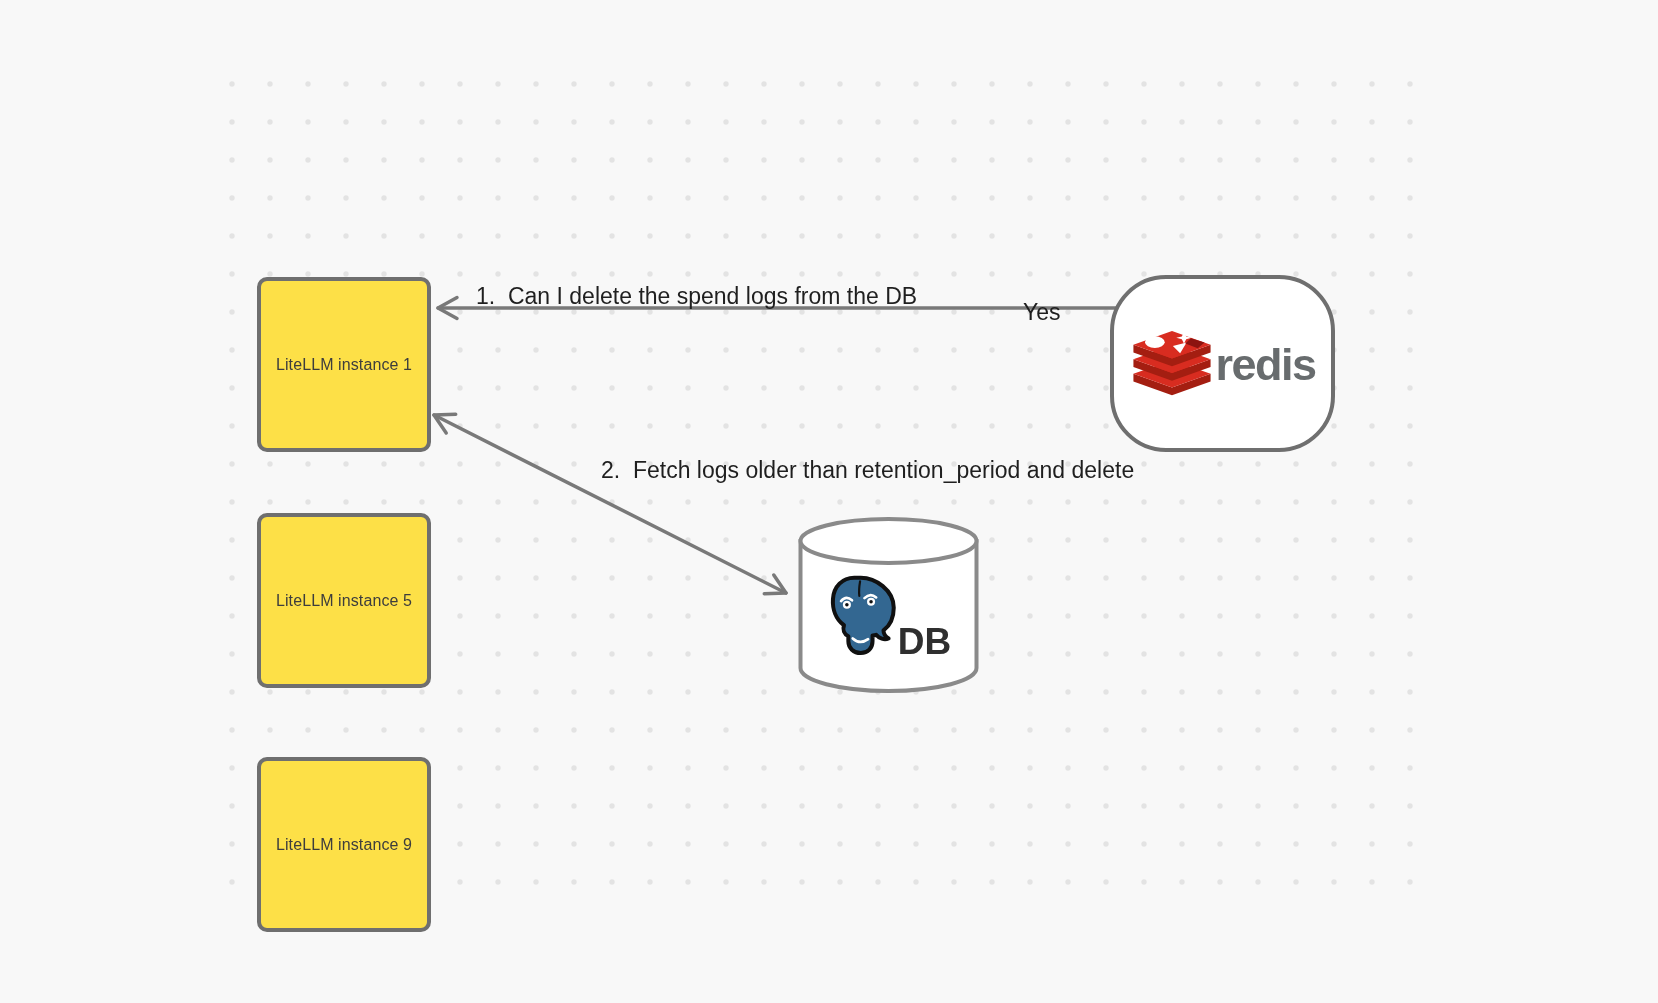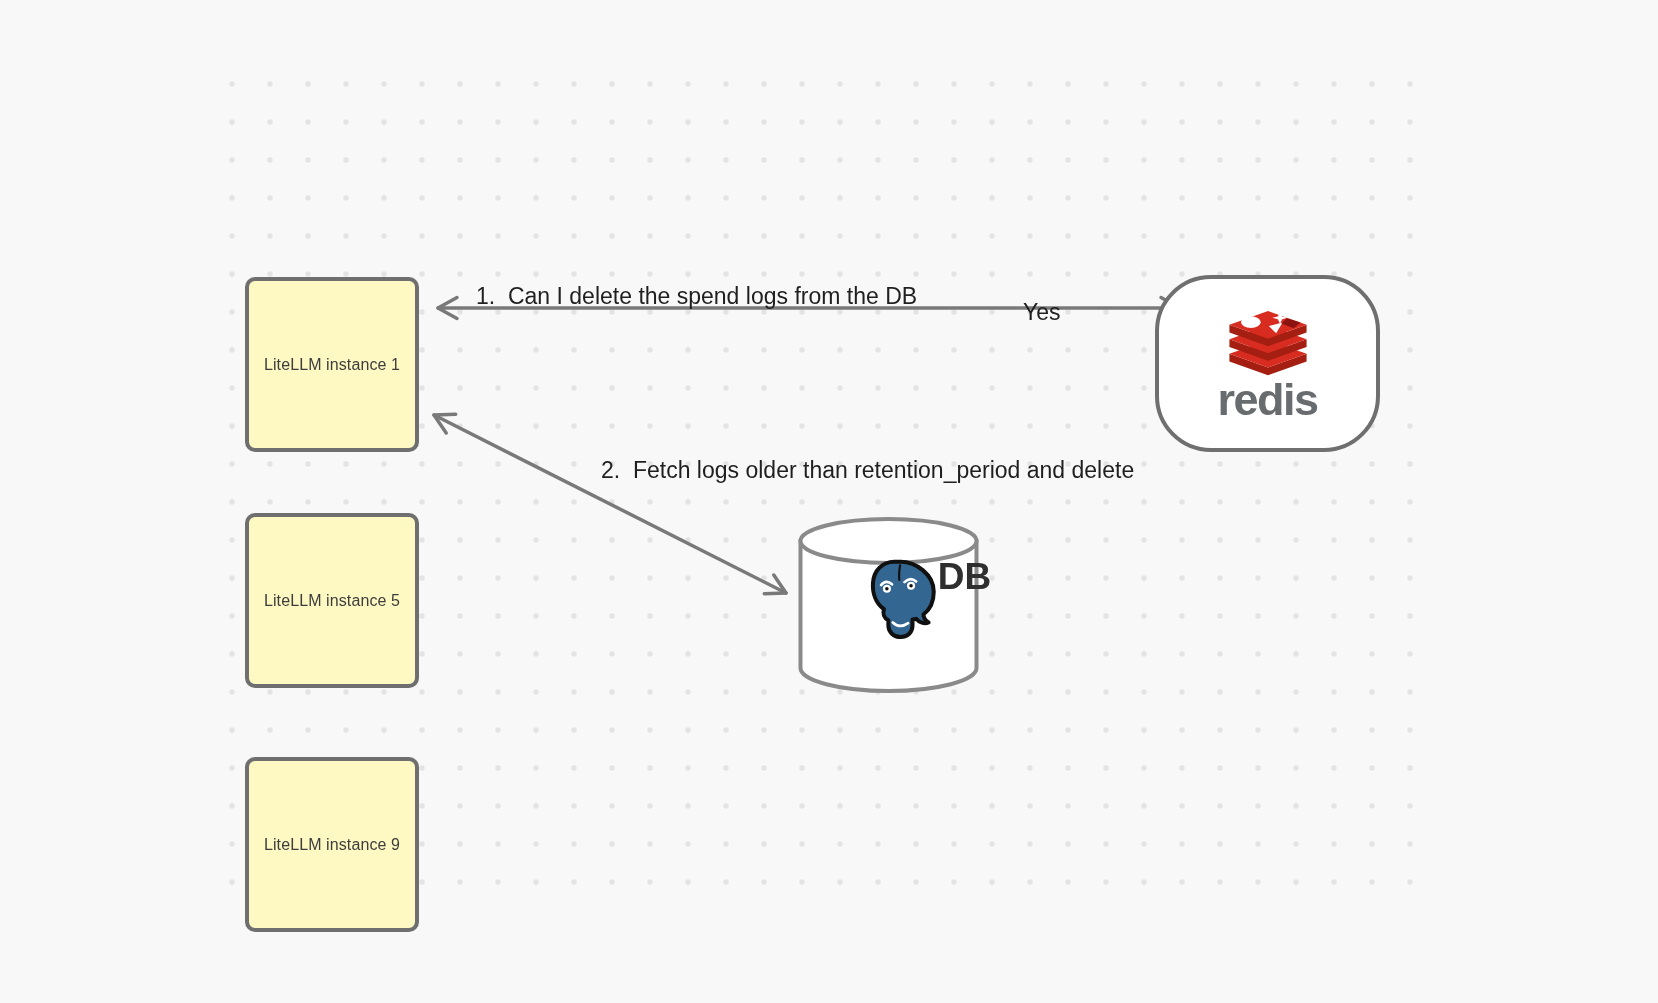--- a/index.html
+++ b/index.html
@@ -6,36 +6,36 @@
     --background:#f8f8f8; --dots:#e3e3e3; --node-border:#6f6f6f; --cyl-border:#8a8a8a;
     --arrow:#797979; --label-text:#1f1f1f; --node-text:#3d3d3d;
     --redis-red:#D82C20; --redis-red-dark:#A41E11; --redis-gray:#686c6e; --postgres-blue:#336791;
   }
   html,body{margin:0;padding:0;}
   body{background:var(--background);font-family:"Liberation Sans",sans-serif;}
   .canvas{position:relative;width:1658px;height:1003px;overflow:hidden;background:var(--background);}
   .dot-grid{position:absolute;left:213px;top:65px;width:1216px;height:836px;
     background-image:radial-gradient(circle at 19px 19px,var(--dots) 2.2px,rgba(0,0,0,0) 3.2px);
     background-size:38px 38px;}
-  .node-box{position:absolute;left:245px;width:174px;height:175px;background:#fef9c3;
+  .node-box{position:absolute;left:257px;width:174px;height:175px;background:#fde047;
     border:4px solid var(--node-border);border-radius:10px;box-sizing:border-box;
     display:flex;align-items:center;justify-content:center;}
   .node-box .label{font-size:16px;color:var(--node-text);letter-spacing:.1px;}
   #inst1{top:277px}#inst2{top:513px}#inst3{top:757px}
-  .redis-node{position:absolute;left:1155px;top:275px;width:225px;height:177px;background:#ffffff;
+  .redis-node{position:absolute;left:1110px;top:275px;width:225px;height:177px;background:#ffffff;
     border:4px solid var(--node-border);border-radius:56px;box-sizing:border-box;
-    display:flex;flex-direction:column;align-items:center;justify-content:center;padding-top:4px;}
+    display:flex;flex-direction:row;align-items:center;justify-content:center;padding-top:4px;}
   .redis-word{font-size:45px;font-weight:700;color:var(--redis-gray);letter-spacing:-1.5px;line-height:.86;}
   .edge-label{position:absolute;font-weight:400;font-size:23px;color:var(--label-text);white-space:pre;line-height:1;}
   #el1{left:476px;top:285px}
   #el1yes{left:1023px;top:301px}
   #el2{left:601px;top:459px}
   .db-node{position:absolute;left:798px;top:516px;width:181px;height:180px;}
   .db-node svg.cyl{position:absolute;left:0;top:0;}
-  .db-content{position:absolute;left:0;top:42px;width:100%;display:flex;align-items:flex-start;justify-content:center;padding-left:40px;}
+  .db-content{position:absolute;left:0;top:58px;width:100%;display:flex;align-items:flex-end;justify-content:center;}
   .db-label{font-size:37px;font-weight:700;color:#2f2f2f;line-height:1;margin-left:-2px;}
   .edges{position:absolute;left:0;top:0;width:1658px;height:1003px;pointer-events:none;}
   .arrow-stroke{stroke:var(--arrow);stroke-width:3.5;fill:none;stroke-linecap:round;stroke-linejoin:round;}
   .r-top{fill:var(--redis-red);} .r-front{fill:var(--redis-red-dark);} .r-deco{fill:#ffffff;} .r-hole{fill:#8c1410;}
   .pg-body{fill:var(--postgres-blue);stroke:#101010;stroke-width:5.5;stroke-linejoin:round;}
   .pg-white{fill:none;stroke:#ffffff;stroke-width:3.6;stroke-linecap:round;}
   .cyl-line{fill:#ffffff;stroke:var(--cyl-border);stroke-width:4;}
 </style>
 </head>
 <body>

